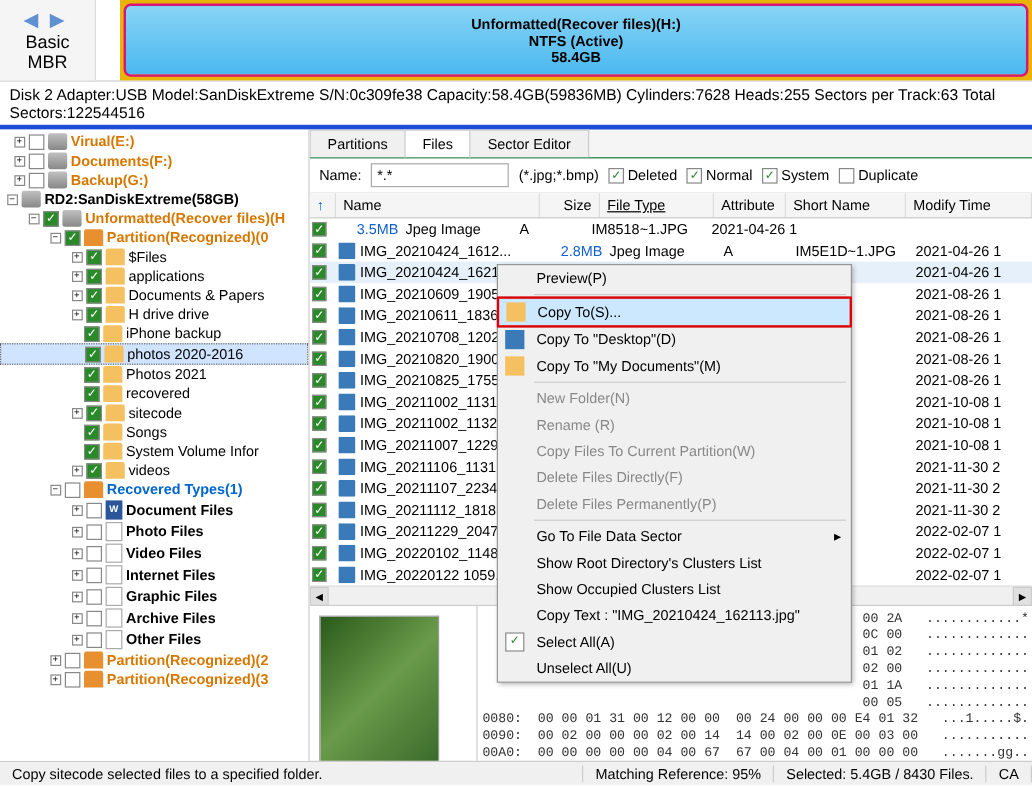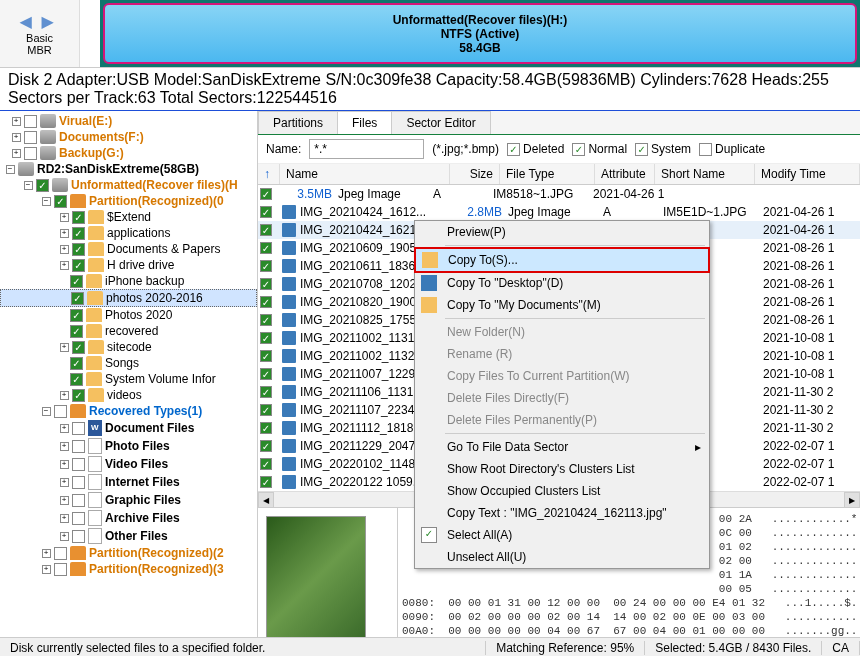--- a/index.html
+++ b/index.html
@@ -2,26 +2,26 @@
 <html><head>
 <meta charset="utf-8">
 <style>
 * { margin: 0; padding: 0; box-sizing: border-box; font-family: Tahoma, sans-serif; font-size: 12px; }
 body { width: 860px; height: 656px; overflow: hidden; background: #fff; position: relative; }
 
 .top-bar { height: 68px; display: flex; border-bottom: 1px solid #ccc; }
 .nav-arrows { width: 80px; display: flex; flex-direction: column; align-items: center; justify-content: center; background: #f5f5f5; border-right: 1px solid #ddd; }
 .nav-icons { display: flex; gap: 4px; }
 .arrow-icon { width: 18px; height: 16px; color: #6090d0; font-size: 16px; }
-.nav-label { font-size: 11px; margin-top: 4px; text-align: center; }
-
-.disk-bar { flex: 1; background: #0f766e; padding: 3px; margin-left: 20px; }
+.nav-label { font-size: 15px; margin-top: 4px; text-align: center; }
+
+.disk-bar { flex: 1; background: #eab308; padding: 3px; margin-left: 20px; }
 .disk-inner { height: 100%; border: 2px solid #d6147a; border-radius: 6px; background: linear-gradient(180deg, #88d4f5 0%, #4bb8f0 100%); display: flex; flex-direction: column; justify-content: center; align-items: center; font-weight: bold; color: #000; }
 
-.disk-info { padding: 3px 8px; font-size: 16px; border-bottom: 1px solid #1d4ed8; }
+.disk-info { padding: 3px 8px; font-size: 13px; border-bottom: 4px solid #1d4ed8; }
 
 .main-area { display: flex; height: 526px; }
 
 .tree-panel { width: 258px; border-right: 1px solid #ccc; overflow: hidden; background: #fff; padding: 2px 0; }
 .tree-item { display: flex; align-items: center; padding: 1px 0; font-size: 12px; white-space: nowrap; }
 .tree-item.selected { background: #d0e4ff; border: 1px dotted #666; }
 .expander { width: 12px; height: 12px; display: inline-flex; align-items: center; justify-content: center; margin-right: 2px; }
 .expander-box { width: 9px; height: 9px; border: 1px solid #888; display: flex; align-items: center; justify-content: center; font-size: 8px; line-height: 1; }
 .chk { width: 13px; height: 13px; border: 1px solid #888; margin-right: 3px; display: inline-flex; align-items: center; justify-content: center; }
 .chk.green { background: #2a8a2a; color: #fff; font-size: 10px; }
@@ -44,21 +44,21 @@
 .name-input { border: 1px solid #aaa; padding: 2px 18px 2px 4px; width: 115px; }
 .filter-chk { display: flex; align-items: center; gap: 3px; }
 .filter-chk-box { width: 13px; height: 13px; border: 1px solid #888; display: flex; align-items: center; justify-content: center; font-size: 10px; }
 .filter-chk-box.checked { color: #2a8a2a; }
 
 .file-header { display: flex; background: #f5f5f5; border-bottom: 1px solid #ccc; }
 .fh { padding: 3px 6px; border-right: 1px solid #ddd; font-size: 12px; }
 .fh-chk { width: 22px; }
 .fh-name { flex: 0 0 170px; }
 .fh-size { flex: 0 0 50px; text-align: right; }
-.fh-type { flex: 0 0 95px; }
+.fh-type { flex: 0 0 95px; text-decoration: underline; }
 .fh-attr { flex: 0 0 60px; }
 .fh-short { flex: 0 0 100px; }
 .fh-mod { flex: 1; }
 
 .file-list { flex: 0 0 auto; overflow: hidden; position: relative; }
 .file-row { display: flex; align-items: center; padding: 0 0 0 2px; height: 18px; }
 .file-row.sel { background: #e6f0fa; }
 .fc-chk { width: 22px; display: flex; align-items: center; }
 .fc-chk .chk { width: 12px; height: 12px; }
 .fc-name { flex: 0 0 170px; display: flex; align-items: center; overflow: hidden; }
@@ -158,21 +158,21 @@
         <span class="chk green">✓</span>
         <span class="folder-icon orange"></span>
         <span class="orange-text">Partition(Recognized)(0</span>
       </div>
     <div class="tree-item" style="padding-left:58px">
         <span class="expander">
           <span class="expander-box">+</span>
         </span>
         <span class="chk green">✓</span>
         <span class="folder-icon"></span>
-        <span>$Extend</span>
+        <span>$Files</span>
       </div>
     <div class="tree-item" style="padding-left:58px">
         <span class="expander">
           <span class="expander-box">+</span>
         </span>
         <span class="chk green">✓</span>
         <span class="folder-icon"></span>
         <span>applications</span>
       </div>
     <div class="tree-item" style="padding-left:58px">
@@ -197,21 +197,21 @@
         <span>iPhone backup</span>
       </div>
     <div class="tree-item selected" style="padding-left:70px">
         <span class="chk green">✓</span>
         <span class="folder-icon"></span>
         <span>photos 2020-2016</span>
       </div>
     <div class="tree-item" style="padding-left:70px">
         <span class="chk green">✓</span>
         <span class="folder-icon"></span>
-        <span>Photos 2020</span>
+        <span>Photos 2021</span>
       </div>
     <div class="tree-item" style="padding-left:70px">
         <span class="chk green">✓</span>
         <span class="folder-icon"></span>
         <span>recovered</span>
       </div>
     <div class="tree-item" style="padding-left:58px">
         <span class="expander">
           <span class="expander-box">+</span>
         </span>
@@ -670,17 +670,17 @@
   <div class="cm-item">
       <span class="cm-icon" style="border:1px solid #888;background:#fff;color:#2a8a2a;font-size:10px;text-align:center">✓</span>
       <span>Select All(A)</span>
     </div>
   <div class="cm-item">
       <span>Unselect All(U)</span>
     </div>
 </div>
 
 <div class="status-bar">
-  <div class="status-seg" style="flex:1">Disk currently selected files to a specified folder.</div>
+  <div class="status-seg" style="flex:1">Copy sitecode selected files to a specified folder.</div>
   <div class="status-seg">Matching Reference:   95%</div>
   <div class="status-seg">Selected: 5.4GB / 8430 Files.</div>
   <div class="status-seg">CA</div>
 </div>
 
 </body></html>

